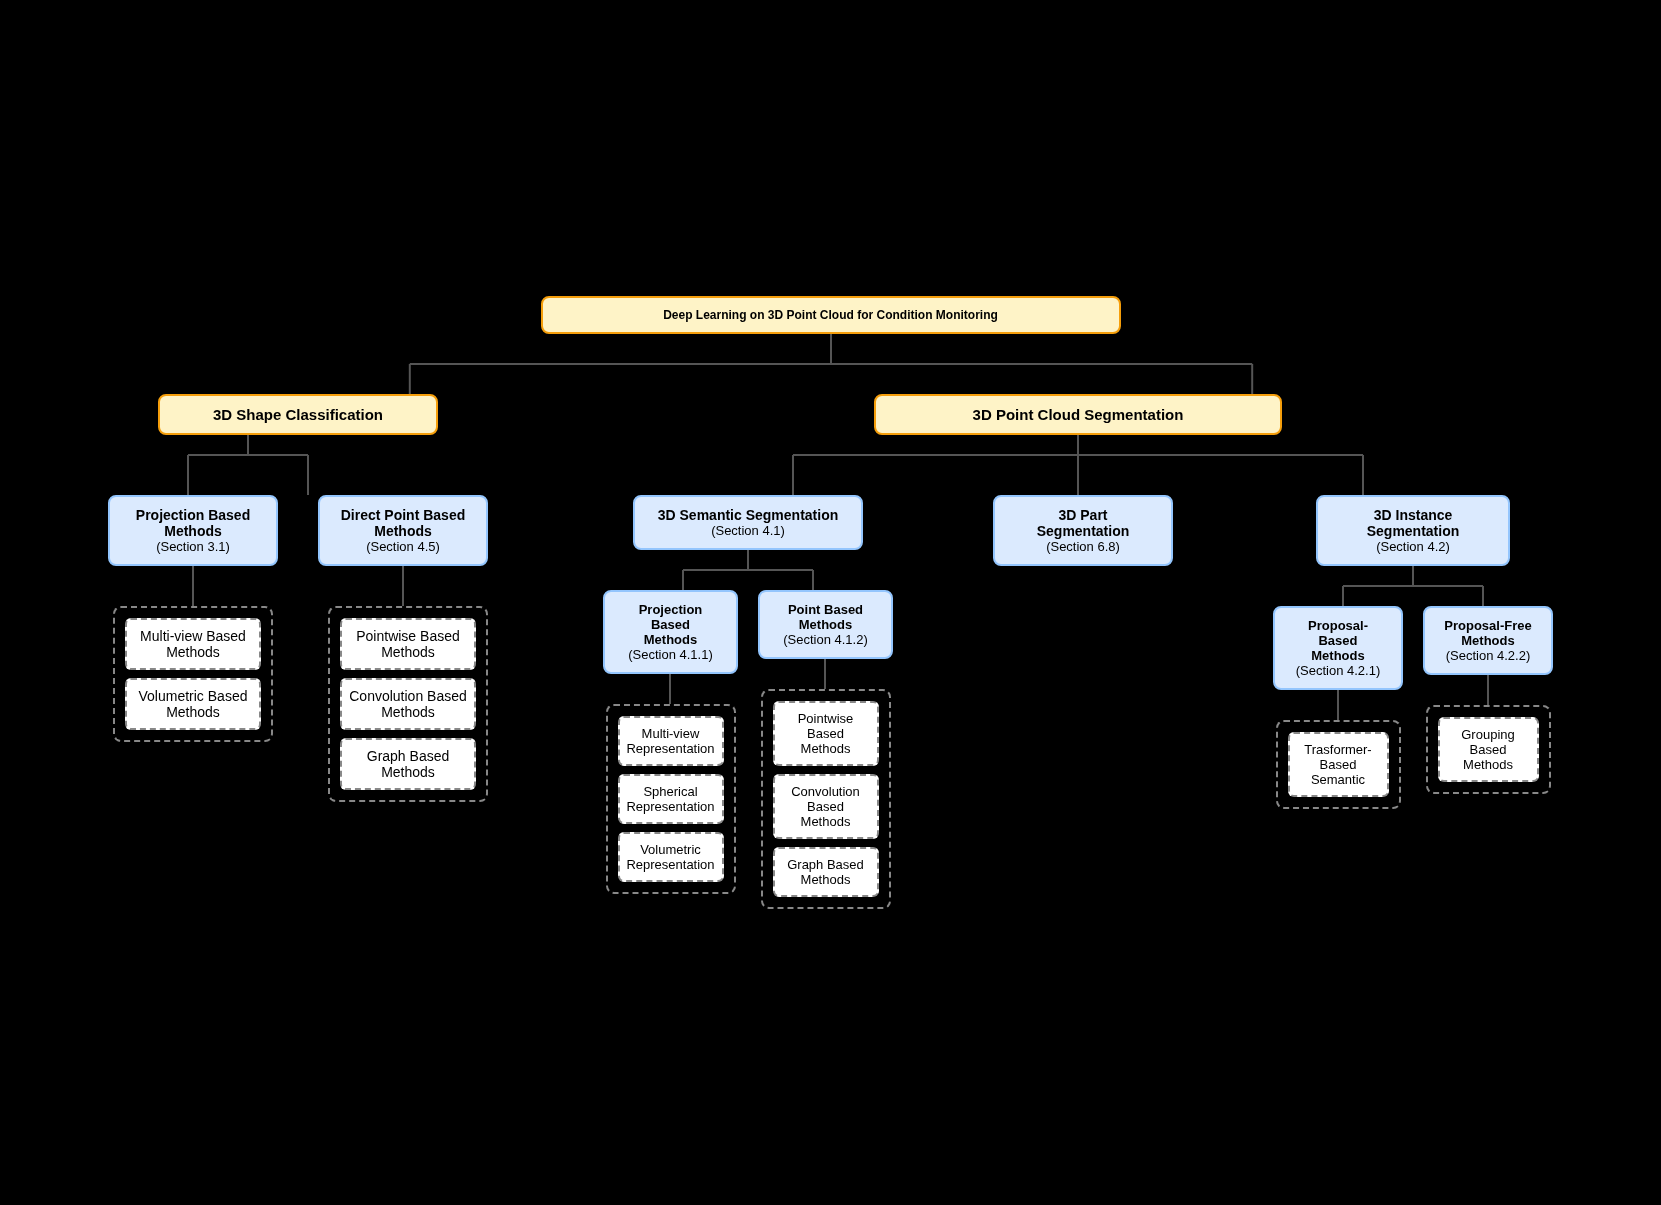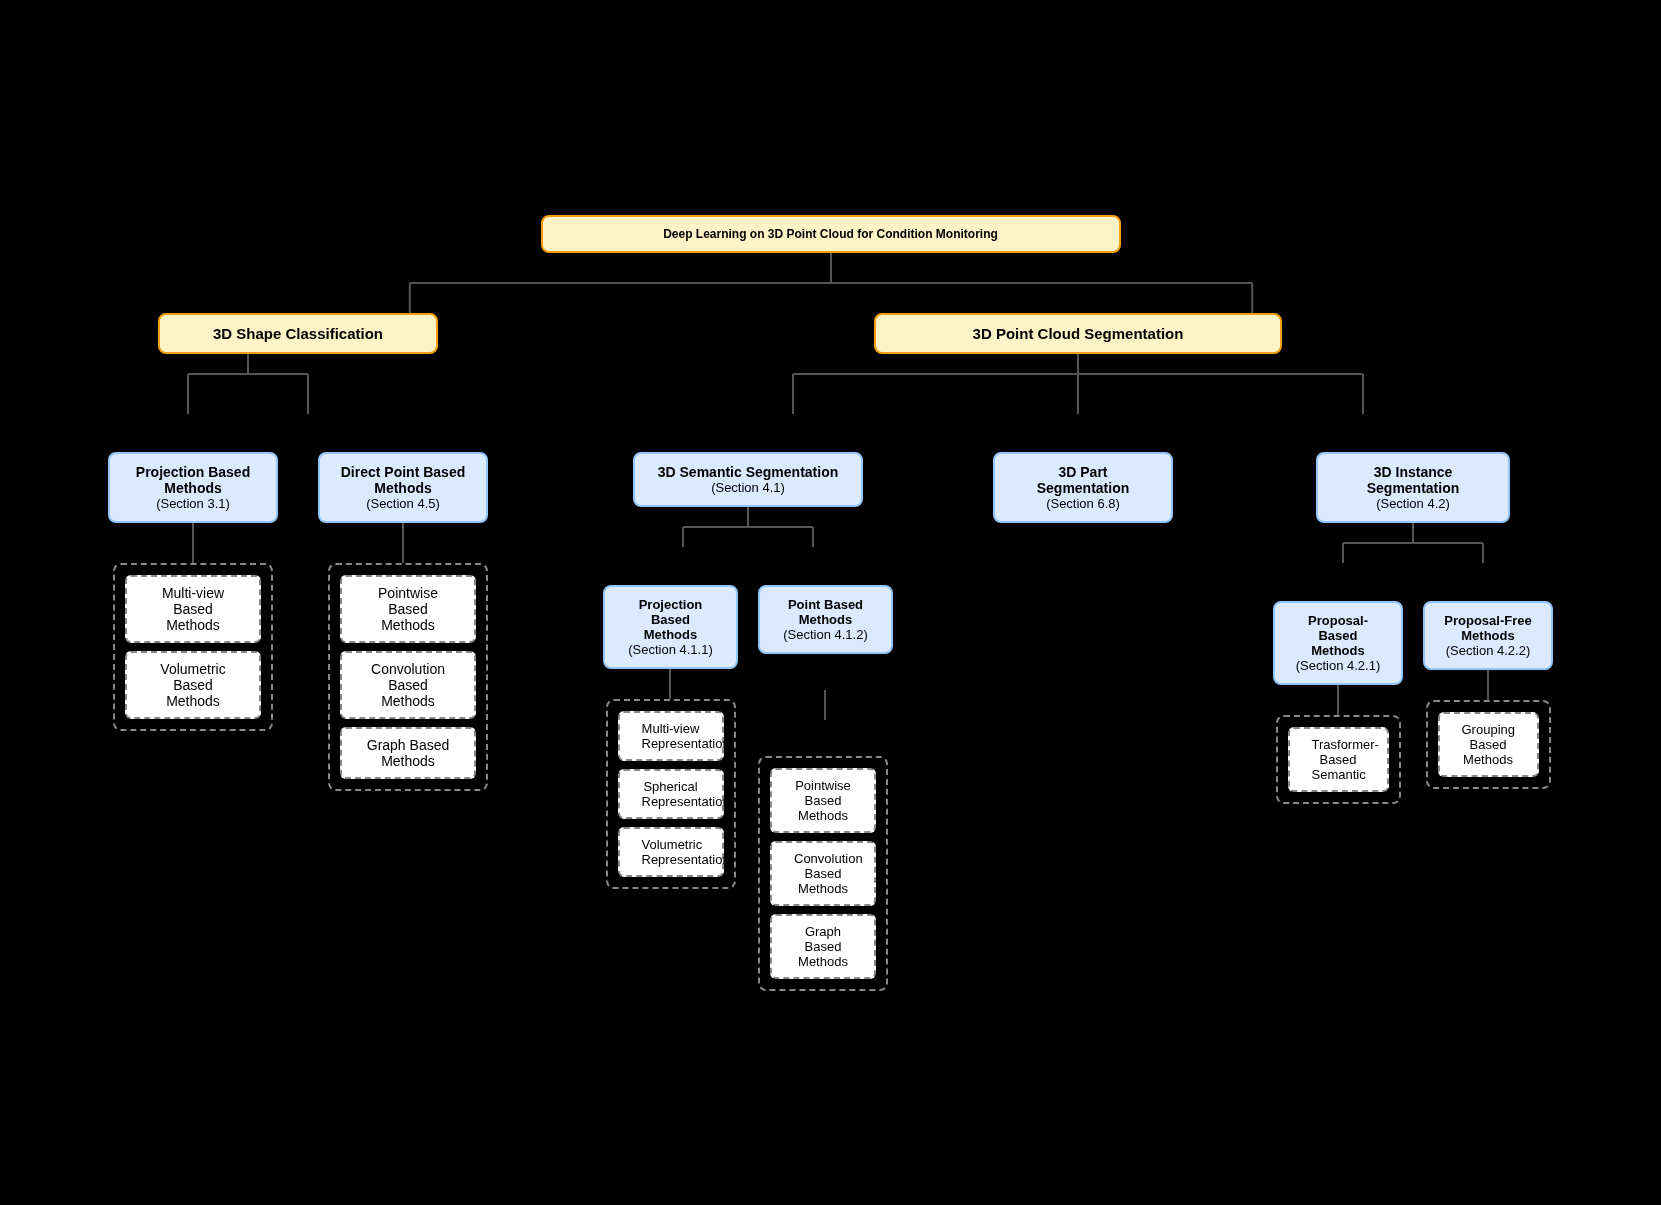--- a/index.html
+++ b/index.html
@@ -30,31 +30,30 @@
       font-size: 15px;
     }
     .box-blue {
       background: #dbeafe;
       border: 2px solid #93c5fd;
       border-radius: 8px;
       padding: 10px 18px;
       text-align: center;
       font-weight: bold;
       font-size: 14px;
-      margin-top: 38px;
     }
     .box-blue .sub {
       font-weight: normal;
       font-size: 13px;
     }
     .box-white {
       background: #fff;
       border: 2px dashed #888;
       border-radius: 6px;
-      padding: 8px 22px;
+      padding: 8px 6px;
       text-align: center;
       font-size: 14px;
     }
     .group-dashed {
       border: 2px dashed #888;
       border-radius: 8px;
       padding: 10px;
       background: transparent;
       display: flex;
       flex-direction: column;
@@ -162,21 +161,21 @@
                 <svg width="135" height="30">
                   <line x1="67" y1="0" x2="67" y2="30" stroke="#555" stroke-width="2"></line>
                 </svg>
                 <div class="group-dashed" style="width:130px;">
                   <div class="box-white" style="font-size:13px;">Multi-view Representation</div>
                   <div class="box-white" style="font-size:13px;">Spherical Representation</div>
                   <div class="box-white" style="font-size:13px;">Volumetric Representation</div>
                 </div>
               </div>
 
-              <div style="display:flex; flex-direction:column; align-items:flex-start; width:135px;gap:36px;">
+              <div style="display:flex; flex-direction:column; align-items:center; width:135px;">
                 <div class="box-blue" style="width:135px; font-size:13px;">
                   <div style="font-size:13px;">Point Based Methods</div>
                   <div class="sub">(Section 4.1.2)</div>
                 </div>
                 <svg width="135" height="30">
                   <line x1="67" y1="0" x2="67" y2="30" stroke="#555" stroke-width="2"></line>
                 </svg>
                 <div class="group-dashed" style="width:130px;">
                   <div class="box-white" style="font-size:13px;">Pointwise Based Methods</div>
                   <div class="box-white" style="font-size:13px;">Convolution Based Methods</div>

